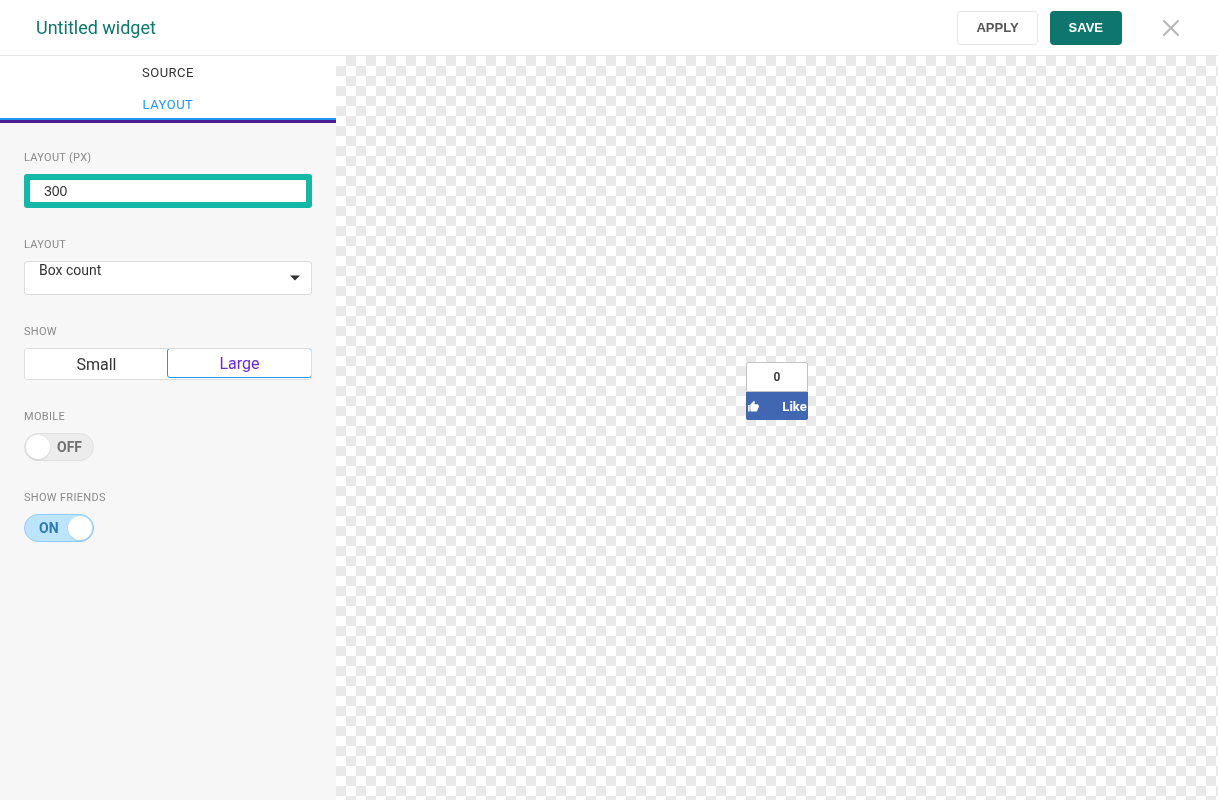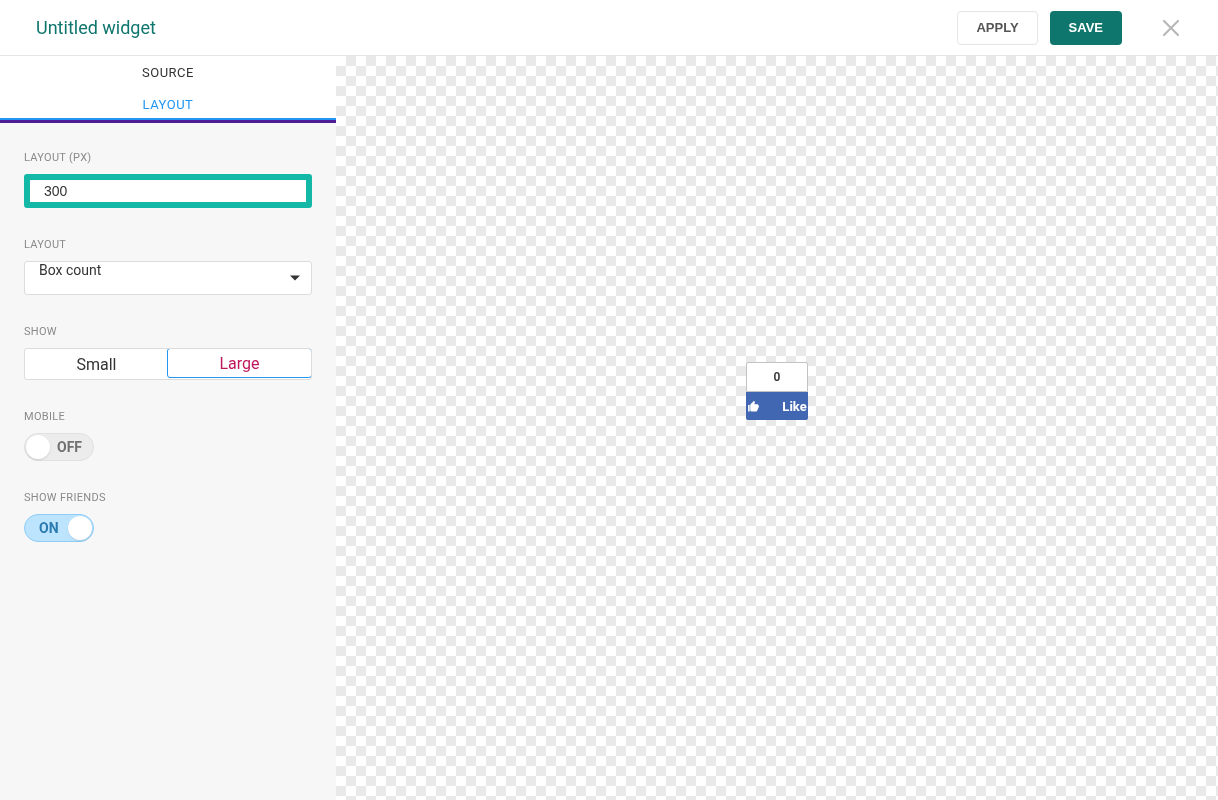--- a/index.html
+++ b/index.html
@@ -173,21 +173,21 @@
     justify-content: center;
     font-size: 16px;
     color: #333;
     cursor: pointer;
     text-align: right;
   }
   .segment + .segment {
     border-left: 1px solid #dcdcdc;
   }
   .segment.active {
-    color: #be185d;
+    color: #6d28d9;
     border: 1px solid #2196f3;
     margin: -1px;
     border-radius: 3px;
     z-index: 1;
   }
 
   .toggle {
     width: 70px;
     height: 28px;
     border-radius: 14px;

